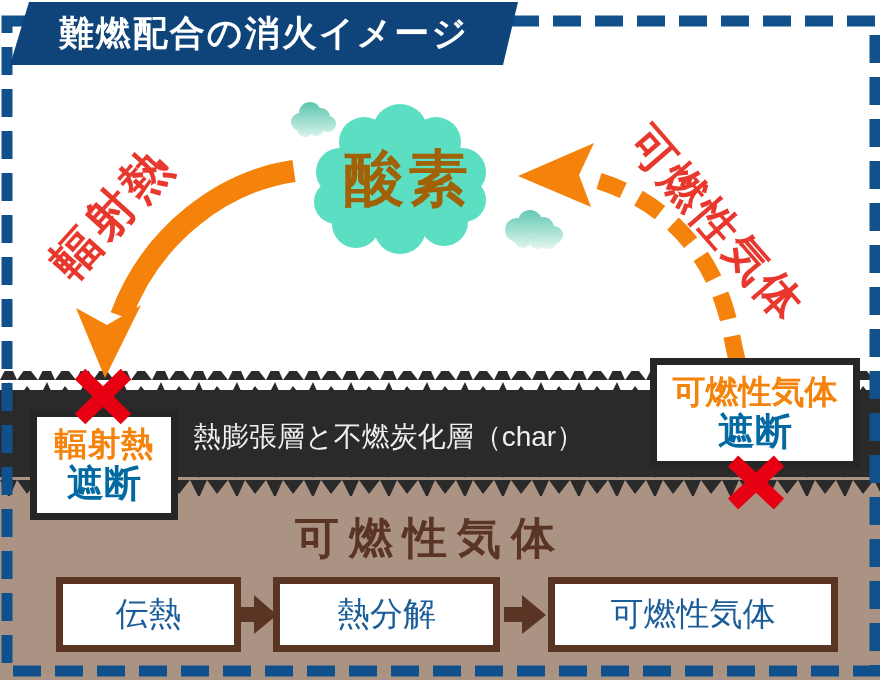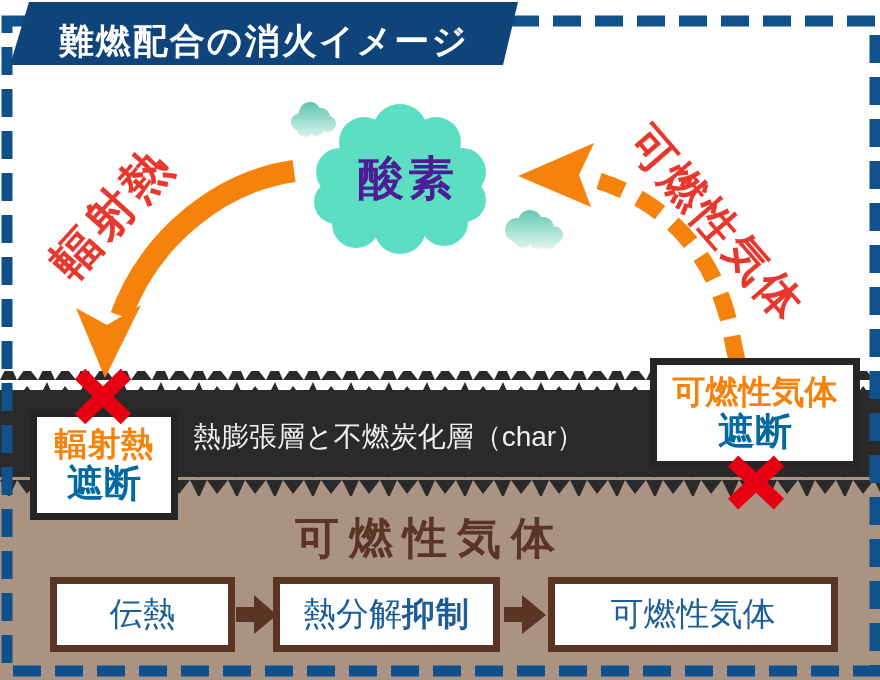--- a/index.html
+++ b/index.html
@@ -10,27 +10,27 @@
   svg.layer{position:absolute;left:0;top:0;pointer-events:none}
   #bg-svg{z-index:1}
   #top-svg{z-index:4}
   .abs{position:absolute;z-index:2}
 
   
   #header{
     position:absolute;left:10px;top:2px;width:508px;height:63px;z-index:3;
     background:#0E4479;
     clip-path:polygon(19px 0,100% 0,calc(100% - 15px) 100%,0 100%);
-    display:flex;align-items:flex-end;justify-content:center;
+    display:flex;align-items:center;justify-content:center;
   }
   #header .title{color:#fff;font-size:35px;font-weight:700;letter-spacing:2px;white-space:nowrap}
 
   
   #oxygen-label{left:408px;top:179px;transform:translate(-50%,-50%);
-    font-size:46px;font-weight:700;color:#4c1d95;letter-spacing:4px;white-space:nowrap}
+    font-size:60px;font-weight:700;color:#a16207;letter-spacing:4px;white-space:nowrap}
   #radiant-label{left:112px;top:213px;transform:translate(-50%,-50%) rotate(-48deg);
     font-size:48px;font-weight:900;color:#E8382D;letter-spacing:4px;white-space:nowrap}
   #gas-label{left:716px;top:224px;transform:translate(-50%,-50%) rotate(49deg);
     font-size:45px;font-weight:900;color:#E8382D;letter-spacing:3px;white-space:nowrap}
   #char-label{left:193px;top:418px;font-size:28px;font-weight:500;color:#EFEFEF;white-space:nowrap}
   #material-title{left:430px;top:538px;transform:translate(-50%,-50%);
     font-size:44px;font-weight:900;color:#5B3524;letter-spacing:10px;white-space:nowrap}
 
   
   .blockbox{
@@ -41,21 +41,21 @@
   #right-block{left:650px;top:358px;width:210px;height:110px}
   .bb1{font-size:33px;font-weight:900;color:#F5820B;white-space:nowrap}
   .bb2{font-size:37px;font-weight:900;color:#0369a1;white-space:nowrap}
 
   
   .flowbox{
     top:577px;height:75px;box-sizing:border-box;background:#fff;border:7px solid #5B3524;
     display:flex;align-items:center;justify-content:center;
     color:#1B5D99;font-size:33px;white-space:nowrap;
   }
-  #flow1{left:50px;width:185px}
+  #flow1{left:56px;width:185px}
   #flow2{left:273px;width:227px}
   #flow3{left:548px;width:290px}
   .fn{font-weight:500}
   .fb{font-weight:900;letter-spacing:1px}
 </style>
 </head>
 <body>
 
 <svg id="bg-svg" class="layer" width="880" height="680" viewBox="0 0 880 680">
   <defs>
@@ -160,21 +160,20 @@
 <div class="abs blockbox" id="right-block">
   <div class="bb1">可燃性気体</div>
   <div class="bb2">遮断</div>
 </div>
 
 <div class="abs flowbox" id="flow1">
   <span class="fn">伝熱</span>
 </div>
 <div class="abs flowbox" id="flow2">
   <span class="fn">熱分解</span>
-    <span class="fb">抑制</span>
 </div>
 <div class="abs flowbox" id="flow3">
   <span class="fn">可燃性気体</span>
 </div>
 
 <svg id="top-svg" class="layer" width="880" height="680" viewBox="0 0 880 680">
   <g>
     <path d="M80 374 L126 419 M126 374 L80 419" stroke="#E60012" stroke-width="15" fill="none"></path>
   </g>
   <g>

